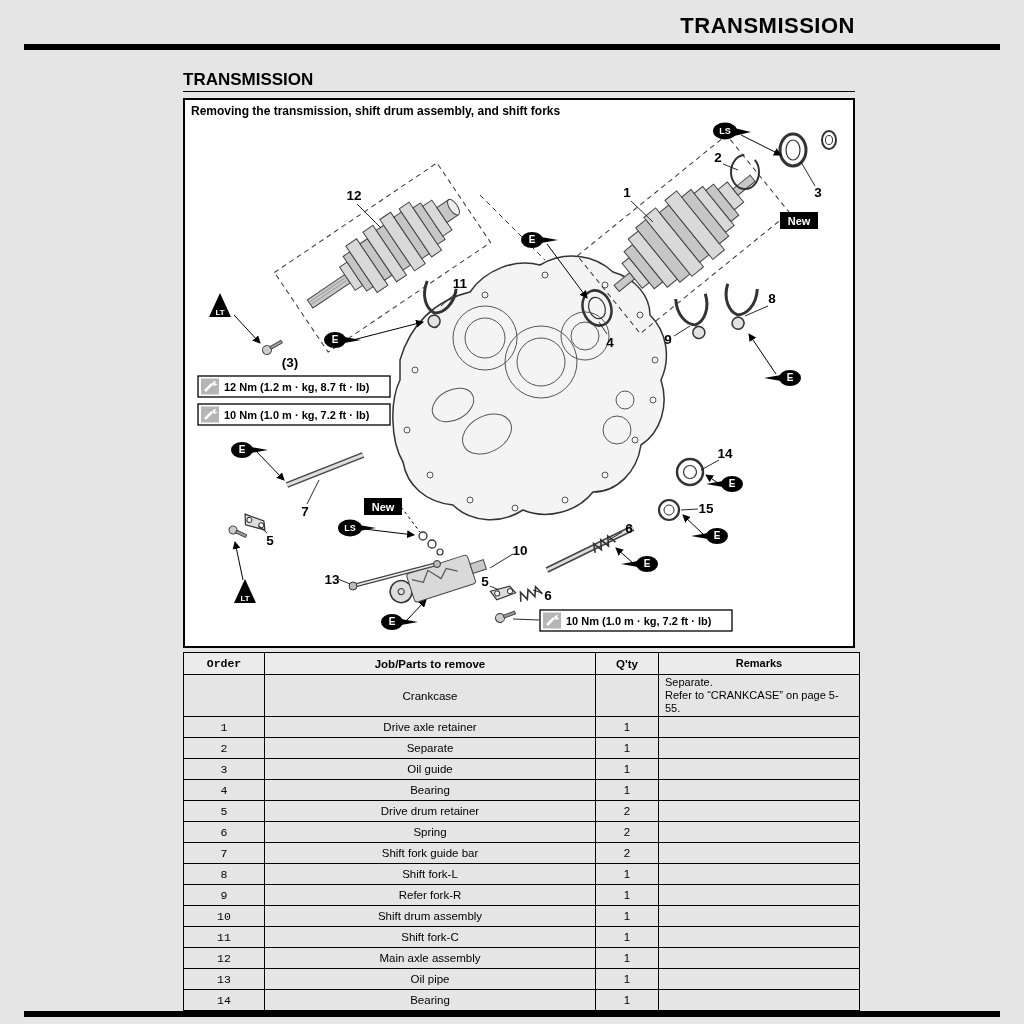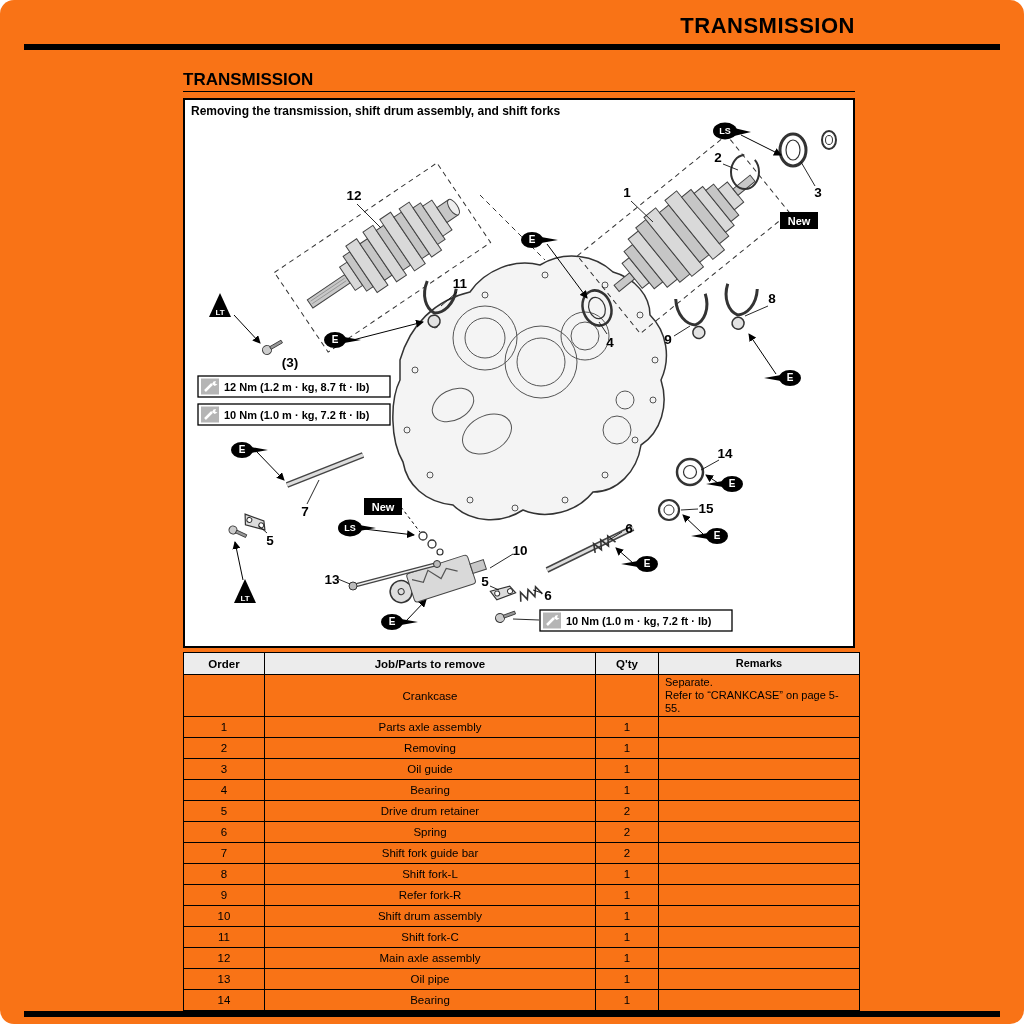--- a/index.html
+++ b/index.html
@@ -1,17 +1,17 @@
 <!DOCTYPE html>
 <html><head>
 <meta charset="utf-8">
 <style>
   html,body { margin:0; padding:0; background:#fff; }
-  .page { position:relative; width:1024px; height:1024px; background:#f97316;
-          font-family:"Liberation Sans", sans-serif; color:#000; overflow:hidden;border-radius:14px; }
+  .page { position:relative; width:1024px; height:1024px; background:#e5e5e5;
+          font-family:"Liberation Sans", sans-serif; color:#000; overflow:hidden; }
 
   .top-title { position:absolute; top:13px; right:169px; font-size:22px; font-weight:bold; letter-spacing:.5px; }
   .rule-top { position:absolute; left:24px; right:24px; top:44px; height:6px; background:#000; }
   .rule-bottom { position:absolute; left:24px; right:24px; top:1011px; height:6px; background:#000; }
 
   .content { position:absolute; left:183px; top:70px; width:672px; }
   .eas { font-size:8.5px; line-height:10px; }
   .sec-title { margin:0; font-size:17px; font-weight:bold; line-height:19px; }
   .sec-rule { height:0; border-bottom:1.5px solid #000; margin-top:2px; }
 
@@ -31,21 +31,21 @@
   .sym-badge { fill:#000; }
   .sym-text { fill:#fff; font-weight:bold; }
   .torque-text { font-size:11px; font-weight:bold; fill:#000; }
   .badge-text { font-size:11px; font-weight:bold; fill:#fff; }
 
   table.parts { width:672px; margin-top:4px; border-collapse:collapse; table-layout:fixed;
                 font-size:11.5px; }
   table.parts th, table.parts td { border:1px solid #000; padding:1px 6px; height:18px;
                                    overflow:hidden; vertical-align:middle; }
   table.parts th { background:#ececec; font-weight:bold; text-align:center; height:19px; }
-  .c-order { width:68px; text-align:center; }
+  .c-order { width:68px; text-align:center;font-family:Liberation Mono, monospace; }
   .c-job   { width:318px; text-align:center; }
   .c-qty   { width:50px; text-align:center; }
   .c-remarks { width:188px; text-align:left; white-space:pre-line; font-size:11px; line-height:13px; }
   tr.tall td { height:32px; }
 </style>
 </head>
 <body>
 
 <div class="page">
 
@@ -391,27 +391,27 @@
       <tbody>
         <tr class="tall">
           <td class="c-order"></td>
           <td class="c-job">Crankcase</td>
           <td class="c-qty"></td>
           <td class="c-remarks">Separate.
 Refer to “CRANKCASE” on page 5-55.</td>
         </tr>
         <tr>
           <td class="c-order">1</td>
-          <td class="c-job">Parts axle assembly</td>
+          <td class="c-job">Drive axle retainer</td>
           <td class="c-qty">1</td>
           <td class="c-remarks"></td>
         </tr>
         <tr>
           <td class="c-order">2</td>
-          <td class="c-job">Removing</td>
+          <td class="c-job">Separate</td>
           <td class="c-qty">1</td>
           <td class="c-remarks"></td>
         </tr>
         <tr>
           <td class="c-order">3</td>
           <td class="c-job">Oil guide</td>
           <td class="c-qty">1</td>
           <td class="c-remarks"></td>
         </tr>
         <tr>

